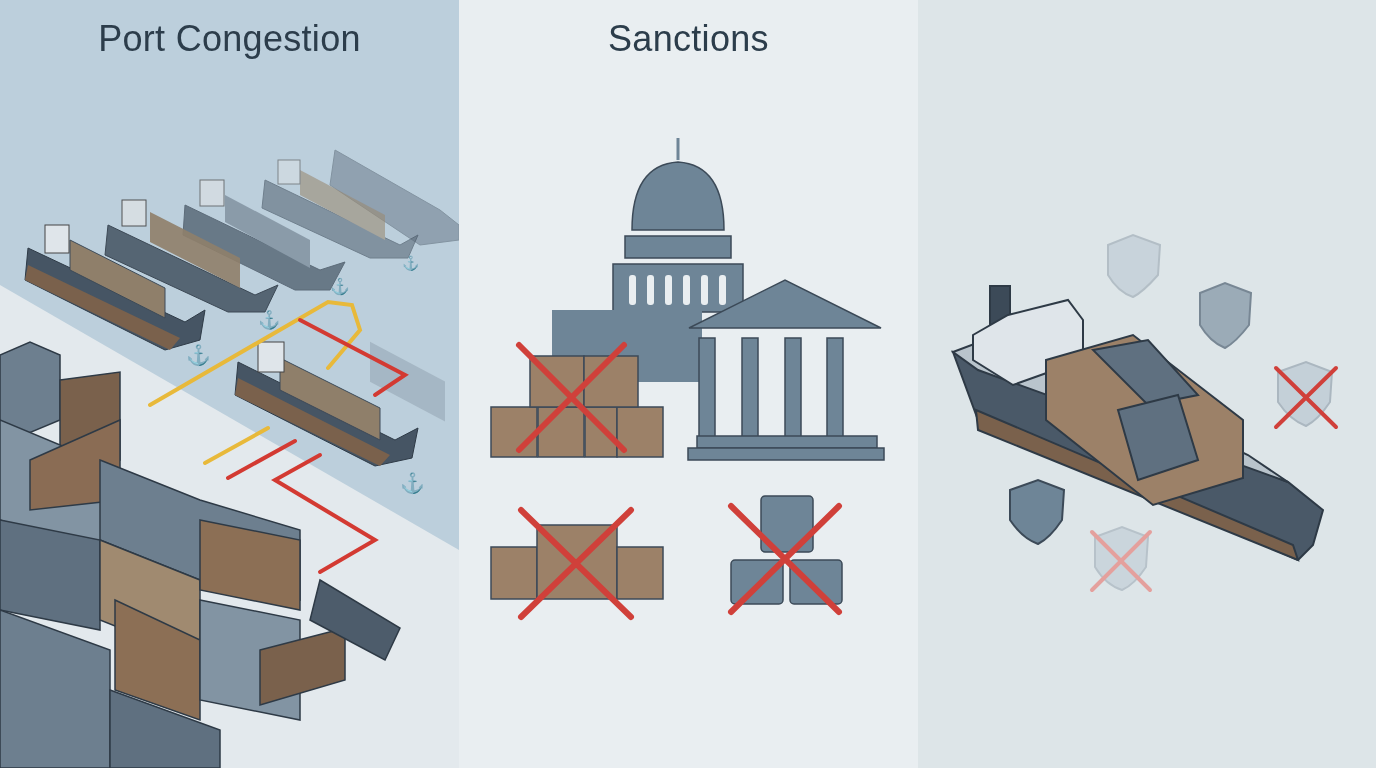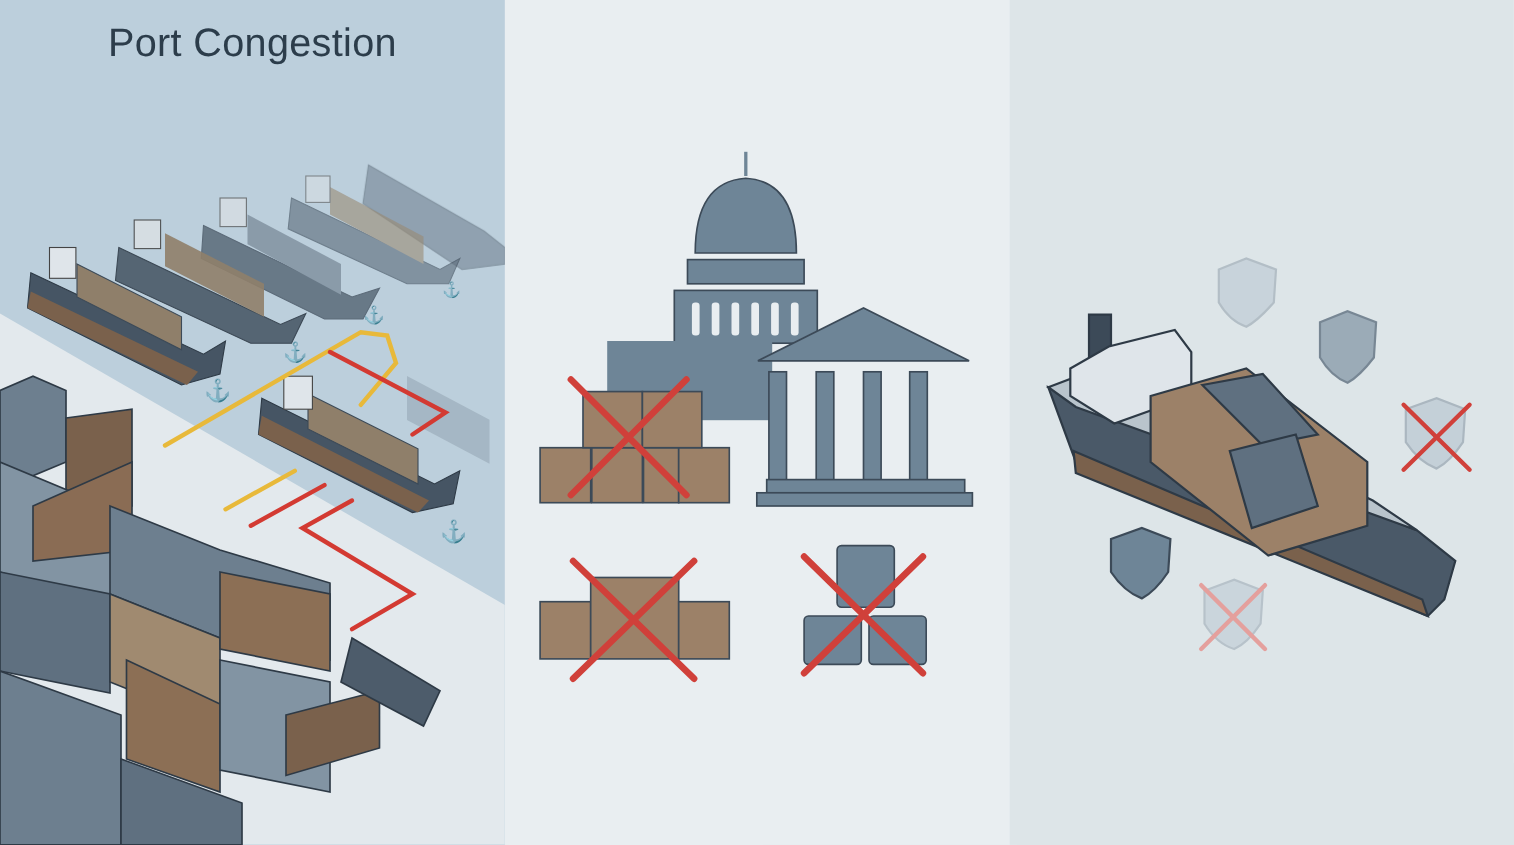--- a/index.html
+++ b/index.html
@@ -84,20 +84,21 @@
         <polygon points="0,610 110,650 110,768 0,768" fill="#6d7f8f"></polygon>
         <polygon points="110,690 220,730 220,768 110,768" fill="#5f7080"></polygon>
         <polygon points="200,600 300,620 300,720 200,700" fill="#8294a3"></polygon>
         <polygon points="260,650 345,628 345,680 260,705" fill="#7a614c"></polygon>
         <polygon points="320,580 400,628 385,660 310,620" fill="#4d5c6b"></polygon>
       </g>
     </svg>
   </div>
 
   <div class="panel p2">
+    <div class="title">Sanctions</div>
     <svg width="459" height="768">
 
       <g fill="#6e8597" stroke="#3c4a58" stroke-width="1.5">
         <line x1="219" y1="138" x2="219" y2="160" stroke="#6e8597" stroke-width="3"></line>
         <path d="M173,230 Q173,165 219,162 Q265,165 265,230 Z"></path>
         <rect x="166" y="236" width="106" height="22"></rect>
         <rect x="154" y="264" width="130" height="48"></rect>
         <rect x="93" y="310" width="150" height="72" stroke="none"></rect>
       </g>
       <g fill="#e9eef1">

